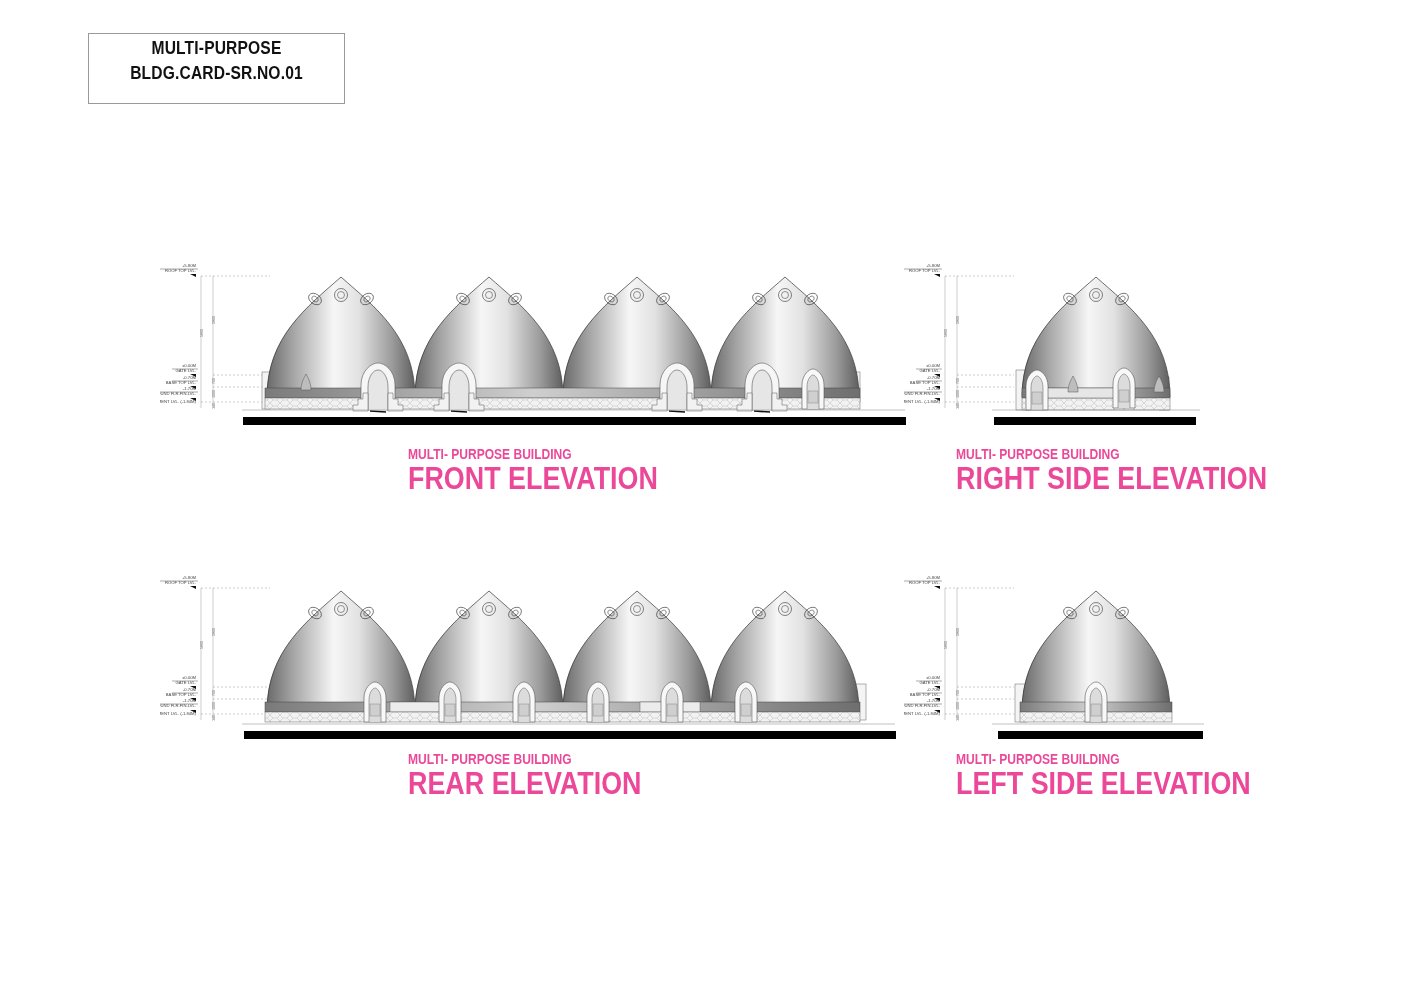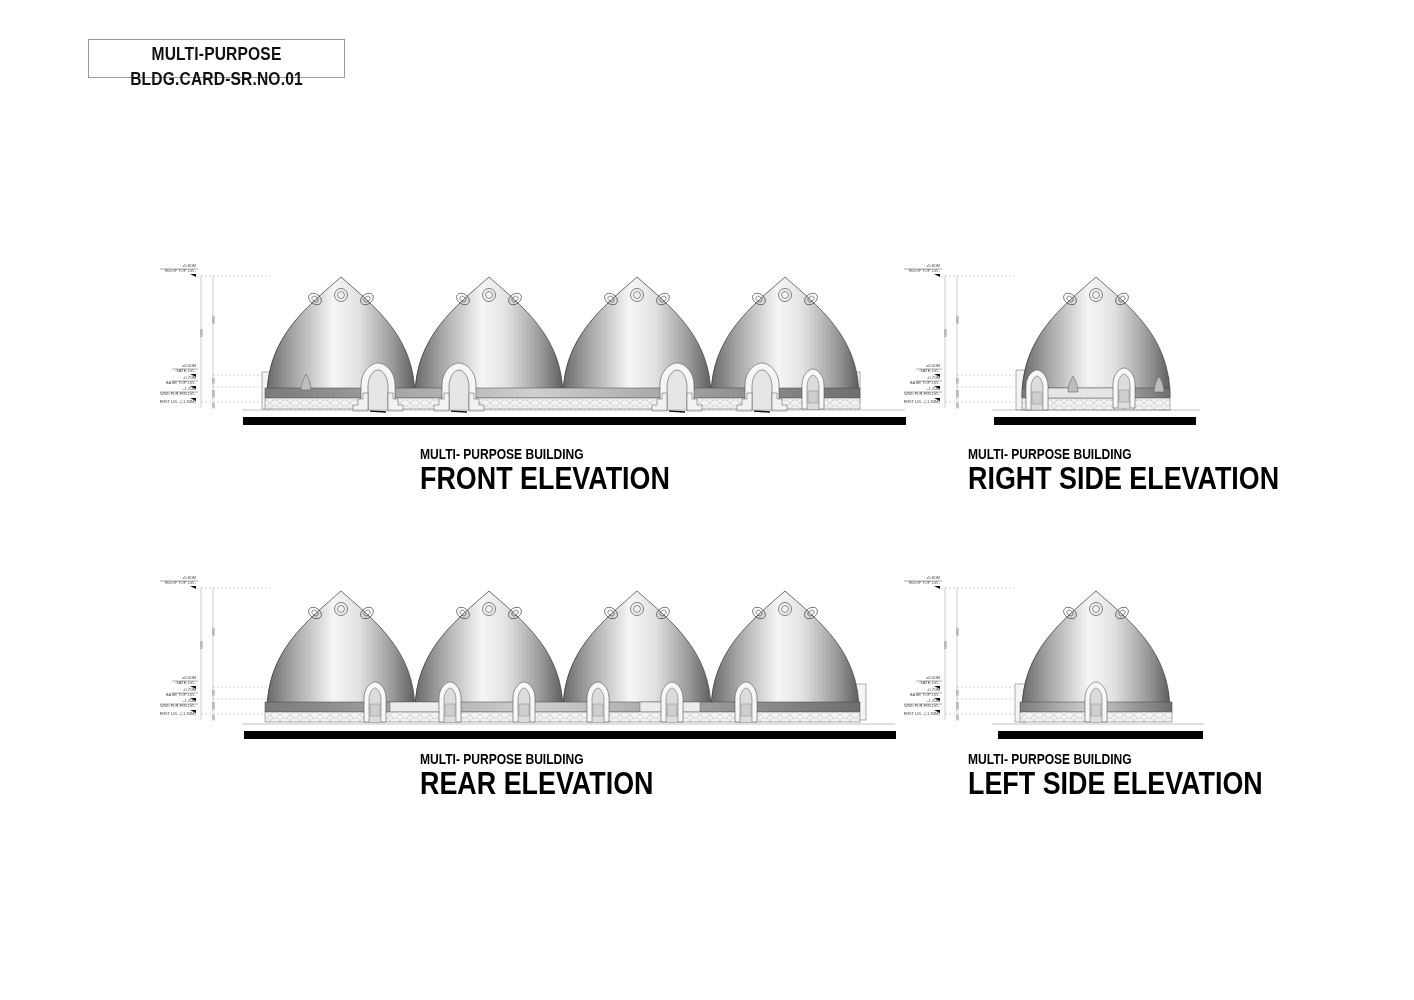--- a/index.html
+++ b/index.html
@@ -1,21 +1,21 @@
 <!DOCTYPE html>
 <html><head>
 <meta charset="utf-8">
 <style>
   html, body { margin:0; padding:0; background:#ffffff; }
   body { width:1414px; height:1000px; position:relative; overflow:hidden; font-family:"Liberation Sans", sans-serif; }
-  .title-box { position:absolute; left:88px; top:39px; width:257px; height:39px; border:1px solid #9a9a9a; box-sizing:border-box; text-align:center; }
+  .title-box { position:absolute; left:88px; top:33px; width:257px; height:71px; border:1px solid #9a9a9a; box-sizing:border-box; text-align:center; }
   .title-box .l1, .title-box .l2 { display:block; font-family:"Liberation Sans", sans-serif; font-weight:bold; font-size:19px; line-height:25px; color:#111; transform:scaleX(0.82); letter-spacing:0.2px; }
   .title-box .l1 { margin-top:1px; }
   .drawing { position:absolute; }
-  .caption { position:absolute; color:#000000;margin-left:12px; }
+  .caption { position:absolute; color:#ec4899; }
   .caption .sub { display:block; font-family:"Liberation Sans", sans-serif; font-weight:bold; font-size:14px; line-height:16px; transform:scaleX(0.86); transform-origin:left; white-space:nowrap; }
   .caption .main { display:block; font-family:"Liberation Sans", sans-serif; font-weight:bold; font-size:32px; line-height:34px; transform:scaleX(0.84); transform-origin:left; white-space:nowrap; margin-top:-1px; }
   svg text { font-family:"Liberation Sans", sans-serif; }
 </style>
 </head>
 <body>
 
 <div class="title-box">
   <span class="l1">MULTI-PURPOSE</span>
   <span class="l2">BLDG.CARD-SR.NO.01</span>

